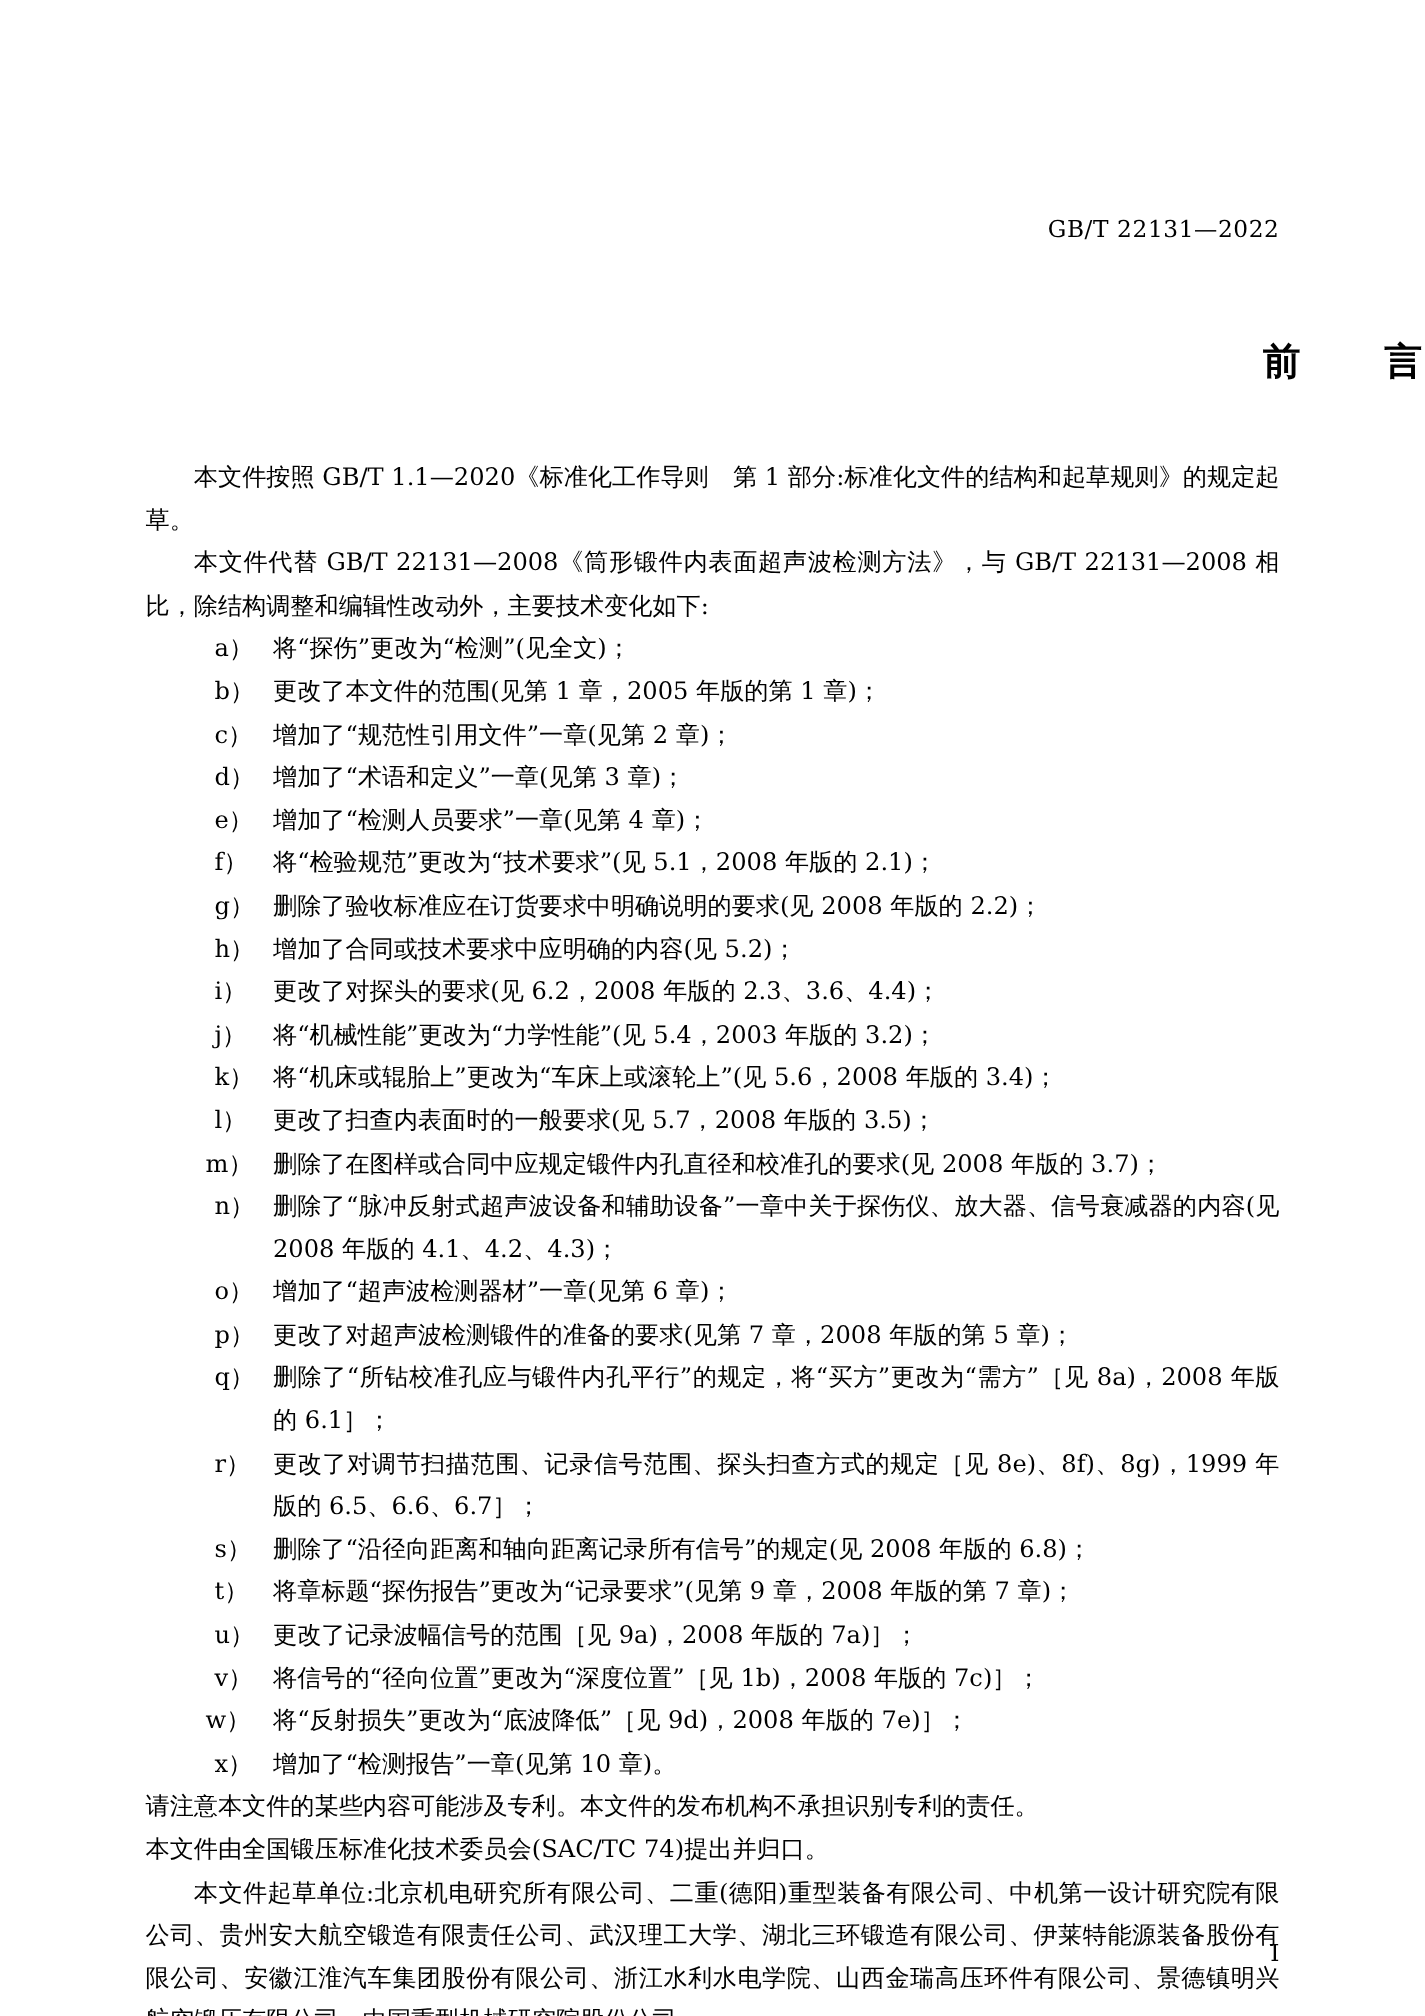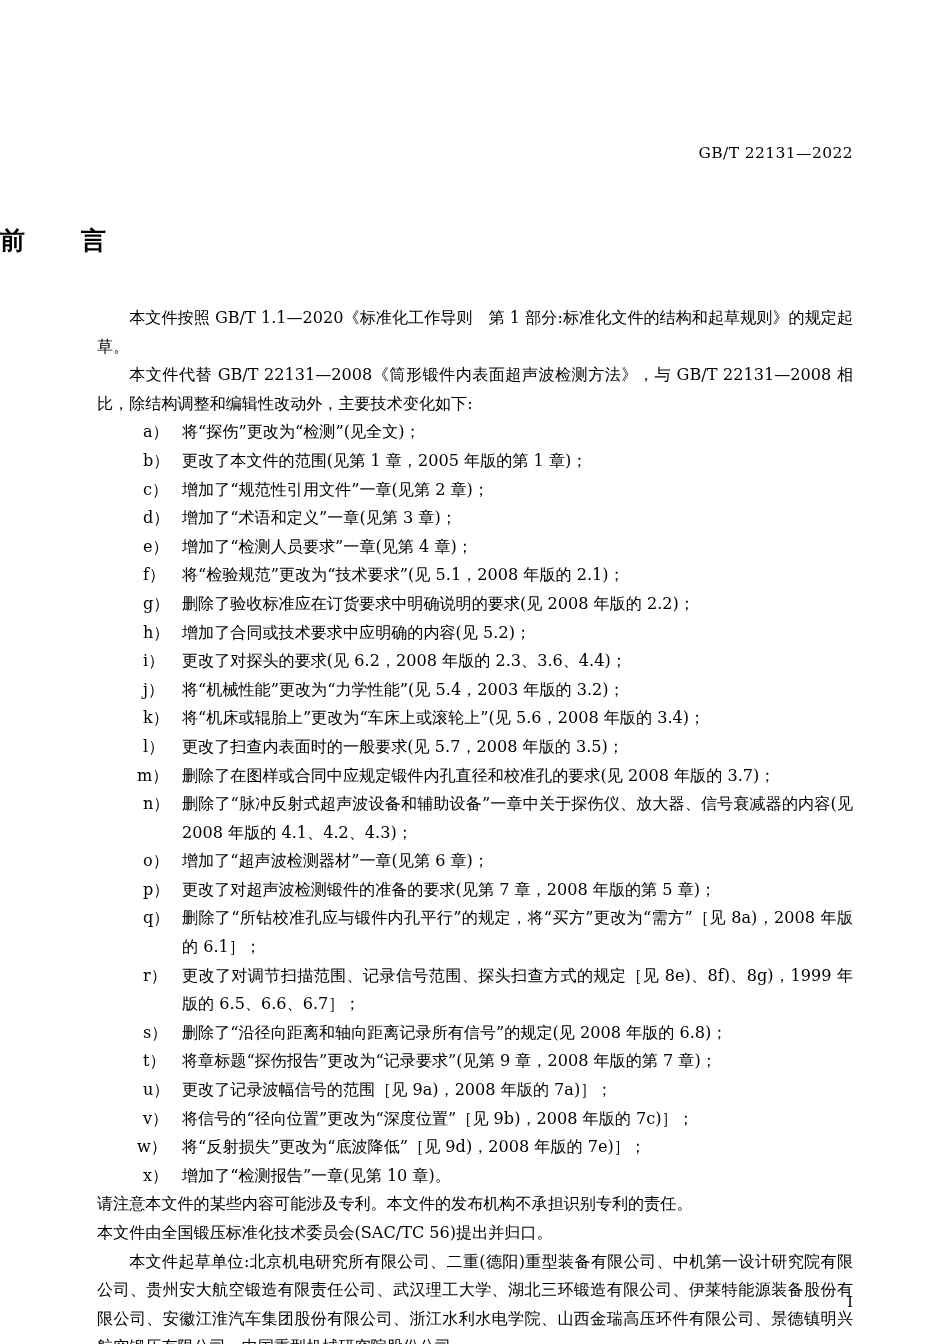--- a/index.html
+++ b/index.html
@@ -39,21 +39,21 @@
     letter-spacing: 0.4px;
     white-space: pre;
   }
 
   
   .doc-title {
     position: absolute;
     top: 192px;
     left: 0;
     width: 950px;
-    text-align: left;
+    text-align: right;
     font-family: "DejaVu Sans", "Liberation Sans", sans-serif;
     font-weight: bold;
     font-size: 25px;
     letter-spacing: 2px;
     white-space: pre;
   }
 
   
   .content {
     position: absolute;
@@ -213,34 +213,34 @@
       <li>
         <span class="marker">t）</span>
         <span>将章标题“探伤报告”更改为“记录要求”(见第 9 章，2008 年版的第 7 章)；</span>
       </li>
       <li>
         <span class="marker">u）</span>
         <span>更改了记录波幅信号的范围［见 9a)，2008 年版的 7a)］；</span>
       </li>
       <li>
         <span class="marker">v）</span>
-        <span>将信号的“径向位置”更改为“深度位置”［见 9b)，2008 年版的 7c)］；</span>
+        <span>将信号的“径向位置”更改为“深度位置”［见 1b)，2008 年版的 7c)］；</span>
       </li>
       <li>
         <span class="marker wide">w）</span>
         <span>将“反射损失”更改为“底波降低”［见 9d)，2008 年版的 7e)］；</span>
       </li>
       <li>
         <span class="marker">x）</span>
         <span>增加了“检测报告”一章(见第 10 章)。</span>
       </li>
     </ul>
 
     <p class="para noindent">请注意本文件的某些内容可能涉及专利。本文件的发布机构不承担识别专利的责任。</p>
-    <p class="para noindent">本文件由全国锻压标准化技术委员会(SAC/TC 56)提出并归口。</p>
+    <p class="para noindent">本文件由全国锻压标准化技术委员会(SAC/TC 74)提出并归口。</p>
     <p class="para">本文件起草单位:北京机电研究所有限公司、二重(德阳)重型装备有限公司、中机第一设计研究院有限公司、贵州安大航空锻造有限责任公司、武汉理工大学、湖北三环锻造有限公司、伊莱特能源装备股份有限公司、安徽江淮汽车集团股份有限公司、浙江水利水电学院、山西金瑞高压环件有限公司、景德镇明兴航空锻压有限公司、中国重型机械研究院股份公司。</p>
     <p class="para">本文件主要起草人:秦思晓、周澄、许强、孙建国、钱东升、汪拥进、任秀凤、赵烈伟、金红、丁明明、</p>
 
   </div>
 
   <div class="footer">
     <span class="page-number">I</span>
   </div>
 
 </div>

